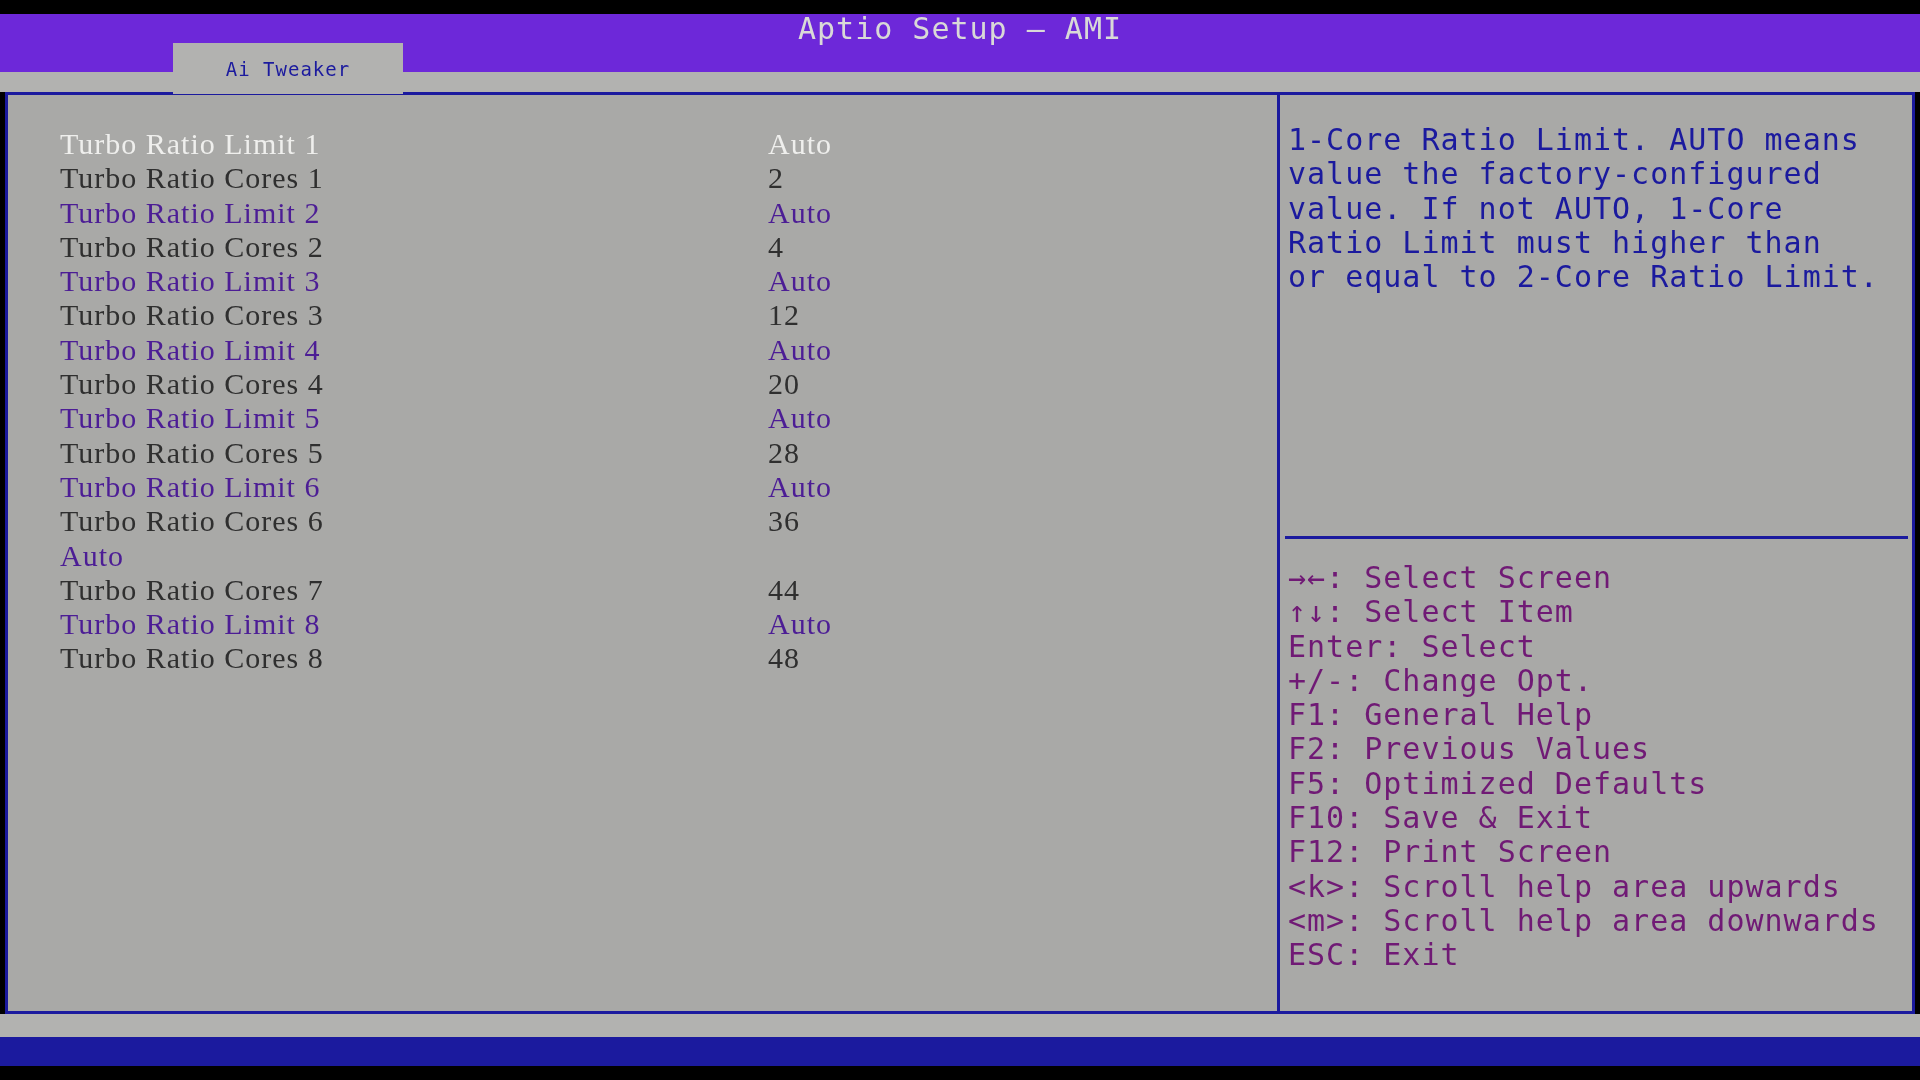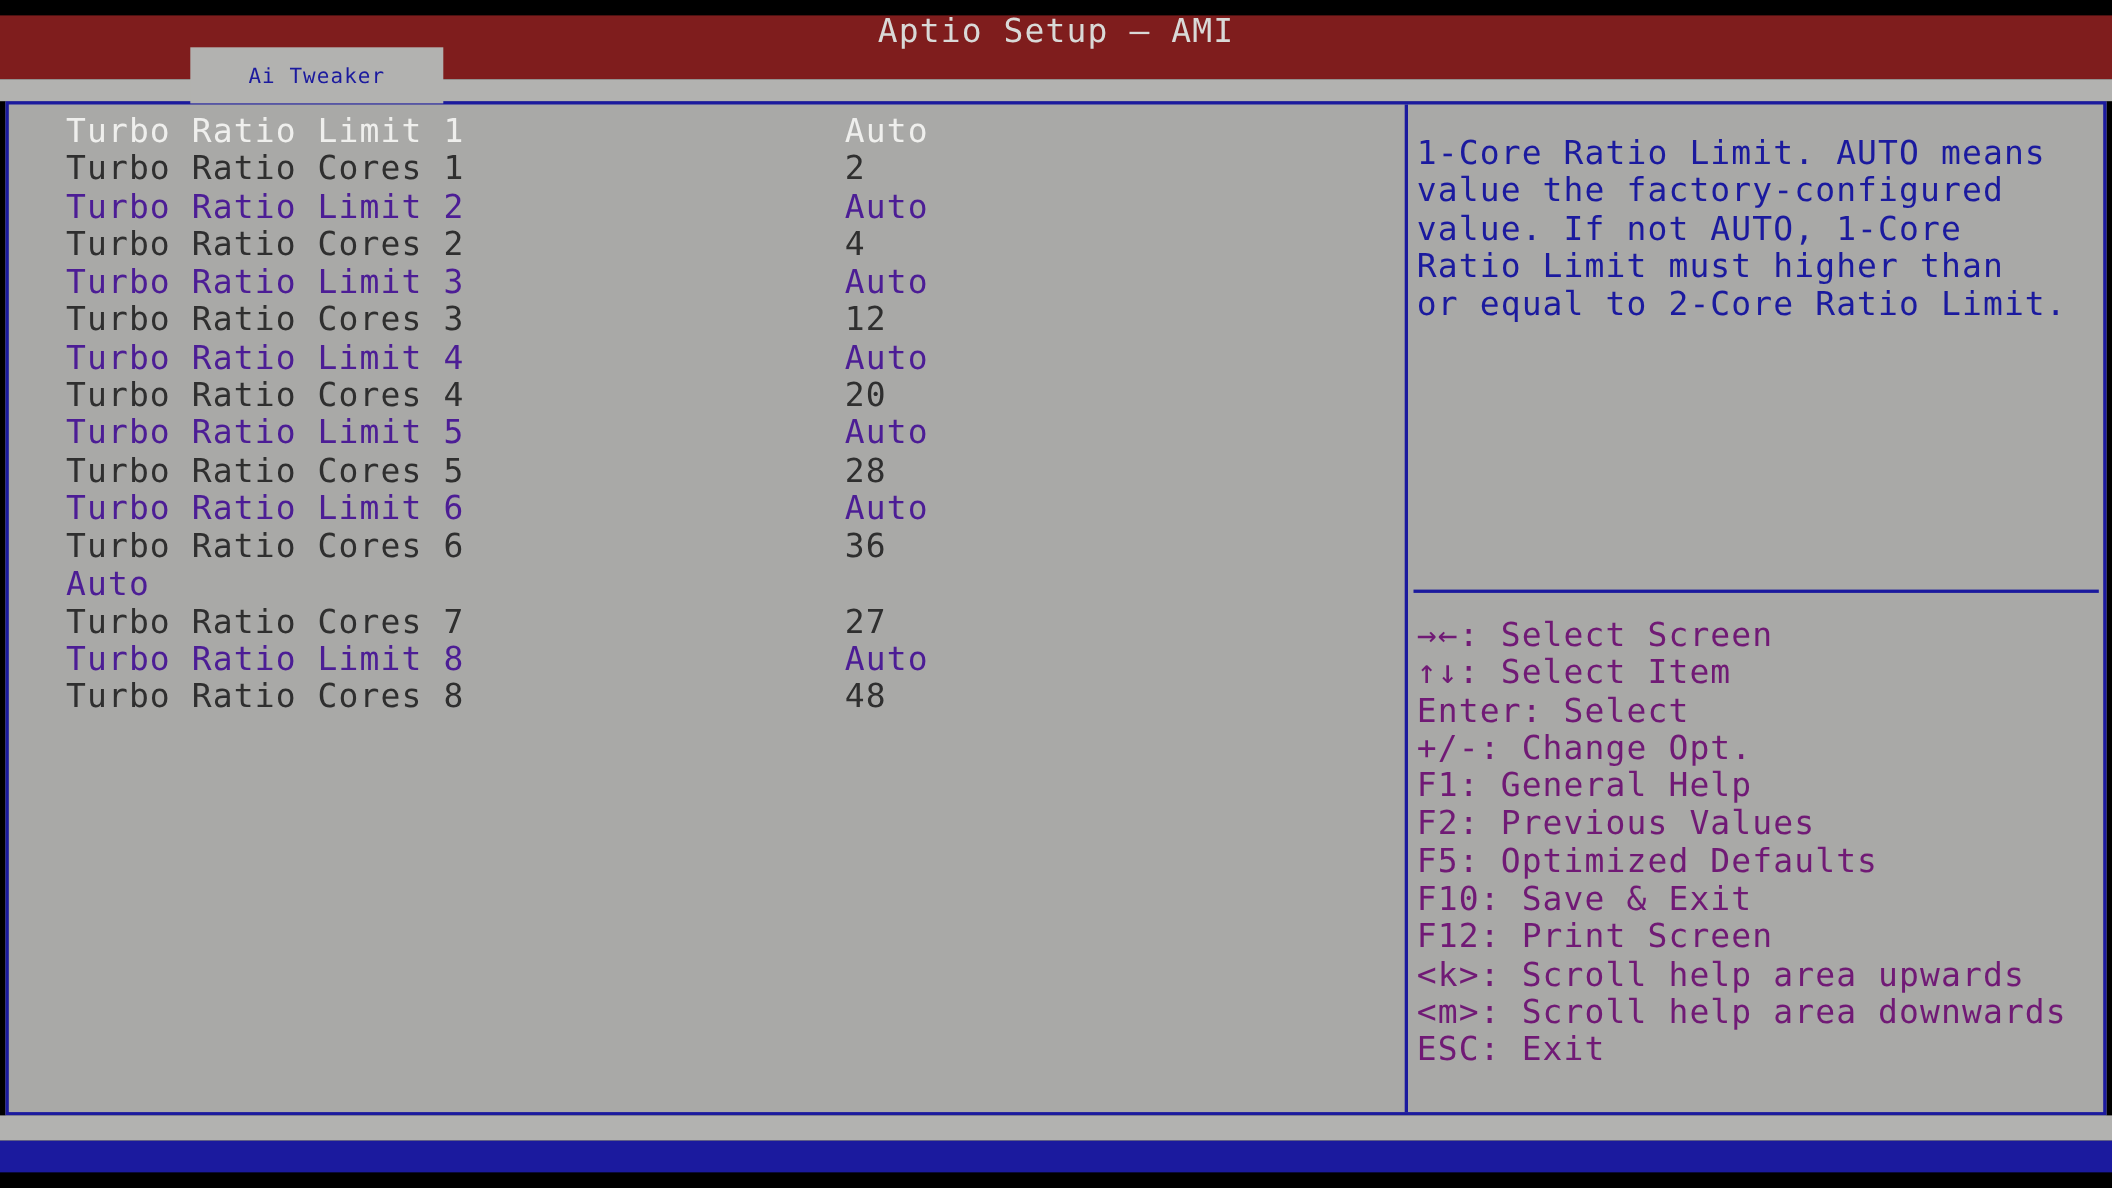--- a/index.html
+++ b/index.html
@@ -4,37 +4,37 @@
 <style>
   * { box-sizing: border-box; }
   html,body { margin:0; padding:0; }
   body {
     width:1920px; height:1080px; overflow:hidden; position:relative;
     background:#000;
     font-family:"DejaVu Sans Mono","Liberation Mono",monospace;
   }
   .screen { position:absolute; inset:0; }
   .top-black { position:absolute; left:0; top:0; width:100%; height:14px; background:#000; }
-  .header-bar { position:absolute; left:0; top:14px; width:100%; height:58px; background:#7f1d1d; }
+  .header-bar { position:absolute; left:0; top:14px; width:100%; height:58px; background:#6d28d9; }
   .title {
     position:absolute; top:0; left:0; width:100%; text-align:center;
     color:#d9d9d7; font-size:30px; line-height:30px; letter-spacing:1px; white-space:pre;
   }
   .tab {
     position:absolute; left:173px; top:29px; width:230px; height:51px;
     background:#b2b2b0; color:#1b1a9e;
     display:flex; align-items:center; justify-content:center;
     font-size:19px; letter-spacing:1px; z-index:2;
   }
   .strip-top { position:absolute; left:0; top:72px; width:100%; height:20px; background:#b2b2b0; }
   .panel {
     position:absolute; left:5px; top:92px; width:1910px; height:922px;
     background:#a9a9a7; border:3px solid #1b1a9e;
   }
-  .list { position:absolute; left:0; top:8px; width:1021px; }
+  .list { position:absolute; left:0; top:32px; width:1021px;font-family:Liberation Serif, serif; }
   .row {
     display:flex; padding-left:52px; height:34.3px; line-height:34.3px;
     font-size:30px; letter-spacing:1px; color:#4c1d95; white-space:pre;
   }
   .row.cores { color:#2f2f2f; }
   .row.selected { color:#efefed; }
   .lbl { width:708px; }
   .val { flex:1; }
   .vdivider { position:absolute; left:1269px; top:0; bottom:0; width:3px; background:#1b1a9e; }
   .right-panel { position:absolute; left:1272px; top:0; right:0; bottom:0; }
@@ -133,21 +133,21 @@
           <span class="lbl">Turbo Ratio Cores 6</span>
           <span class="val">36</span>
         </div>
 
         <div class="row limit">
           <span class="val">Auto</span>
         </div>
 
         <div class="row cores">
           <span class="lbl">Turbo Ratio Cores 7</span>
-          <span class="val">27</span>
+          <span class="val">44</span>
         </div>
 
         <div class="row limit">
           <span class="lbl">Turbo Ratio Limit 8</span>
           <span class="val">Auto</span>
         </div>
 
         <div class="row cores">
           <span class="lbl">Turbo Ratio Cores 8</span>
           <span class="val">48</span>

